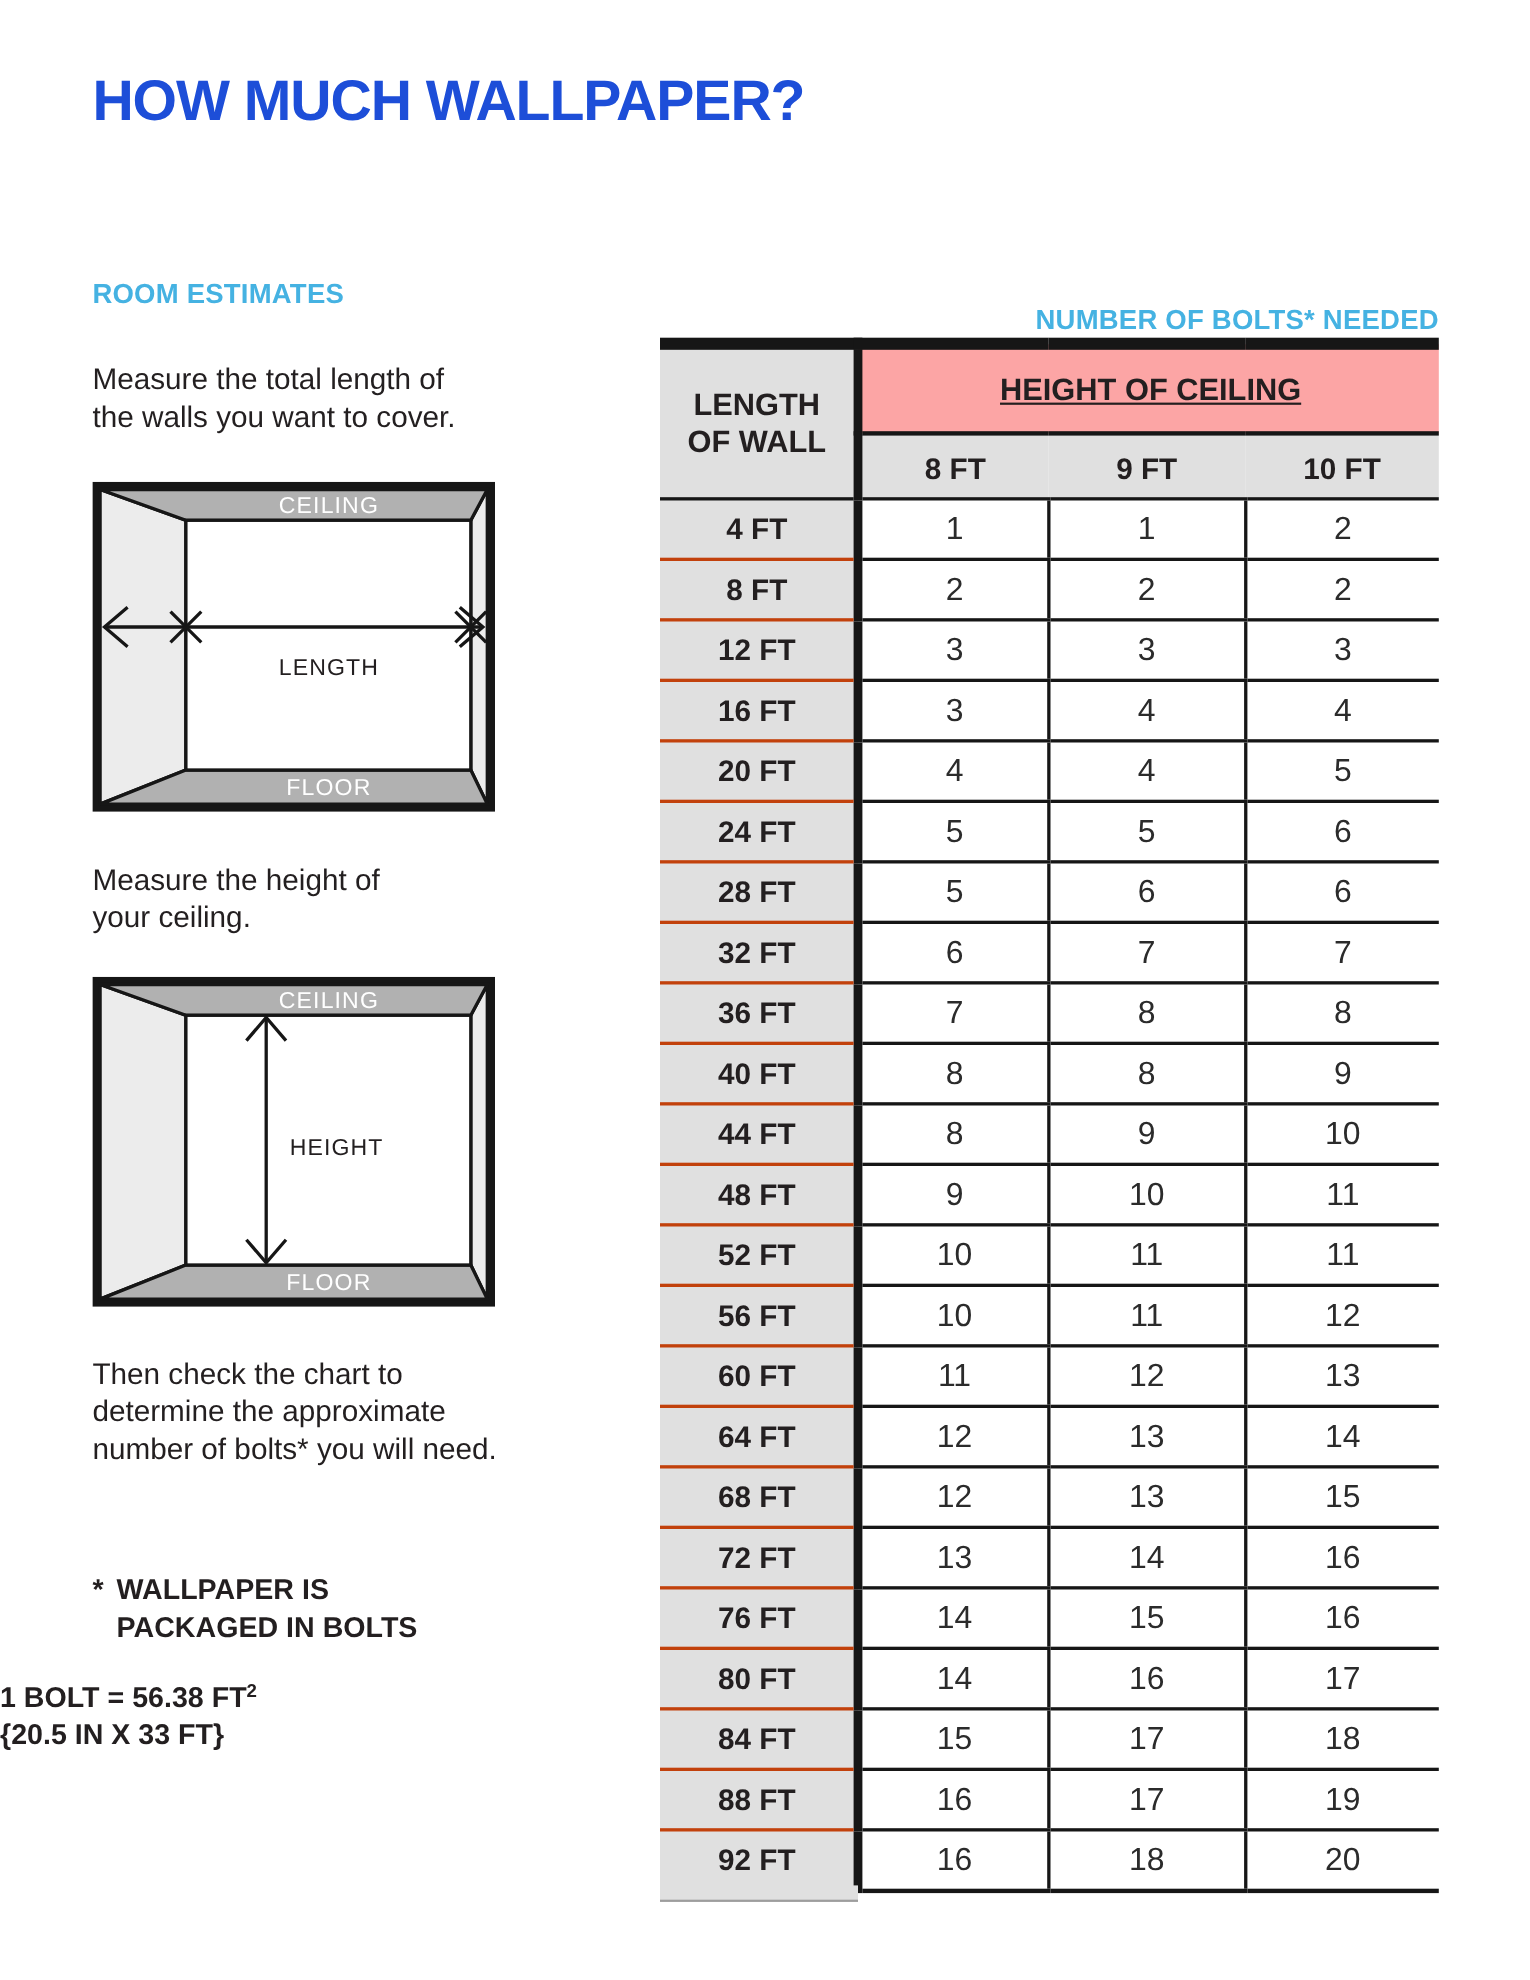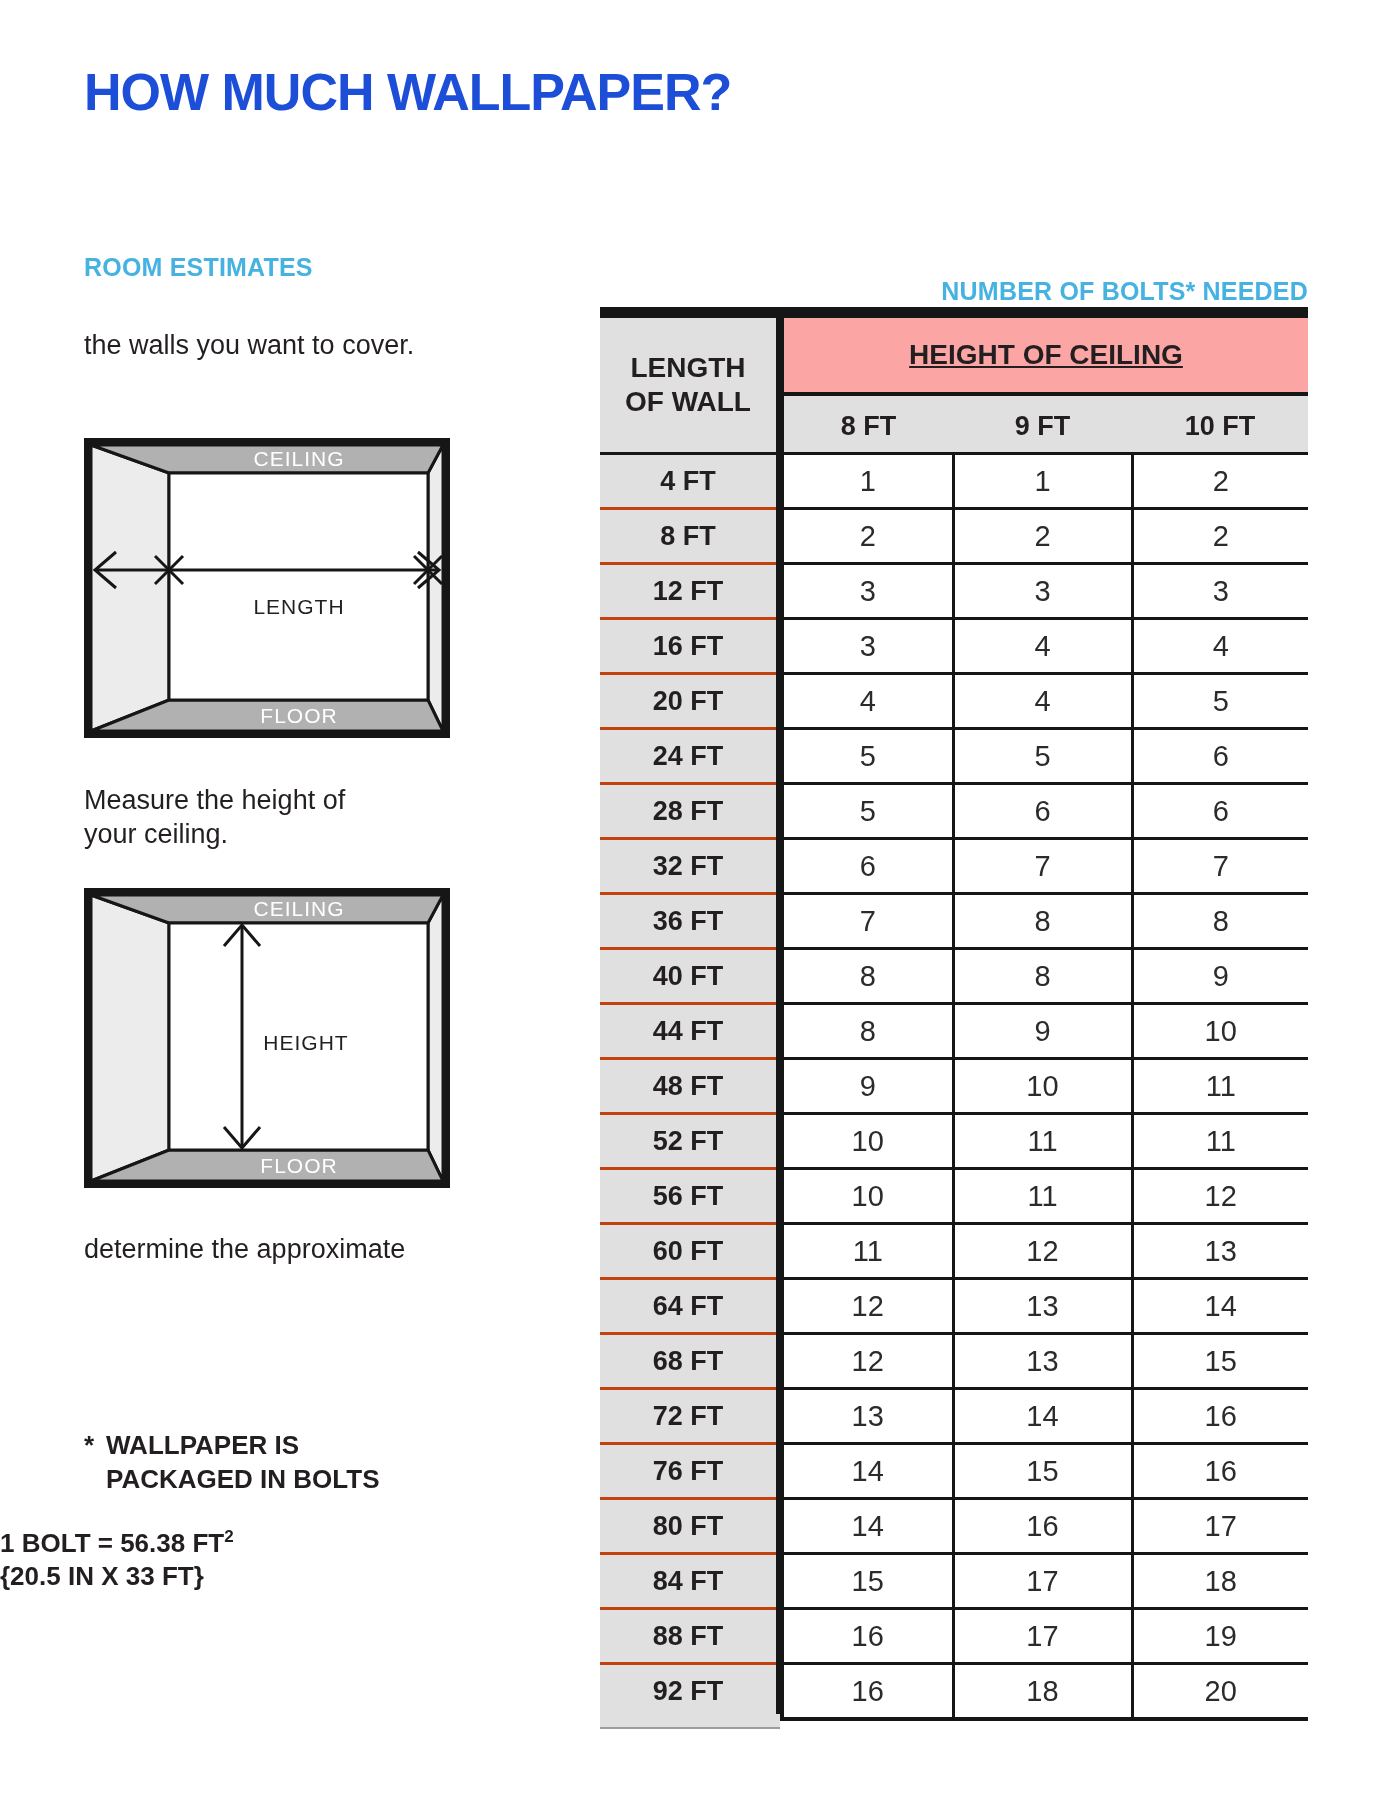--- a/index.html
+++ b/index.html
@@ -82,20 +82,21 @@
   }
 </style>
 </head>
 <body>
 
 <div class="abs" id="page-title">HOW MUCH WALLPAPER?</div>
 
 <div class="abs section-heading" id="room-estimates-heading">ROOM ESTIMATES</div>
 
 <div class="abs para" id="para-length">
+  <div>Measure the total length of</div>
   <div>the walls you want to cover.</div>
 </div>
 
 <div class="abs diagram" id="diagram-length">
   <svg width="366" height="300" viewBox="0 0 366 300">
     <rect x="3.5" y="3.5" width="359" height="293" fill="#ffffff" stroke="#161616" stroke-width="7"></rect>
     <polygon points="7,7 85,35 85,262 7,293" fill="#ececec" stroke="#161616" stroke-width="3"></polygon>
     <polygon points="359,7 344,35 344,262 359,293" fill="#ececec" stroke="#161616" stroke-width="3"></polygon>
     <polygon points="7,7 359,7 344,35 85,35" fill="#b1b1b1" stroke="#161616" stroke-width="3"></polygon>
     <polygon points="7,293 85,262 344,262 359,293" fill="#b1b1b1" stroke="#161616" stroke-width="3"></polygon>
@@ -133,21 +134,23 @@
       <polyline points="140,58 158,37 176,58"></polyline>
       <polyline points="140,239 158,260 176,239"></polyline>
     </g>
     <text class="diag-room-label" x="215" y="28" text-anchor="middle">CEILING</text>
     <text class="diag-room-label" x="215" y="285" text-anchor="middle">FLOOR</text>
     <text class="diag-measure-label" x="222" y="162" text-anchor="middle">HEIGHT</text>
   </svg>
 </div>
 
 <div class="abs para" id="para-chart">
+  <div>Then check the chart to</div>
   <div>determine the approximate</div>
+  <div>number of bolts* you will need.</div>
 </div>
 
 <div class="abs footnote" id="footnote-bolts">
   <div class="hang">
     <span class="star">*</span>
     <span>WALLPAPER IS</span>
   </div>
   <div class="ind">PACKAGED IN BOLTS</div>
 </div>
 

